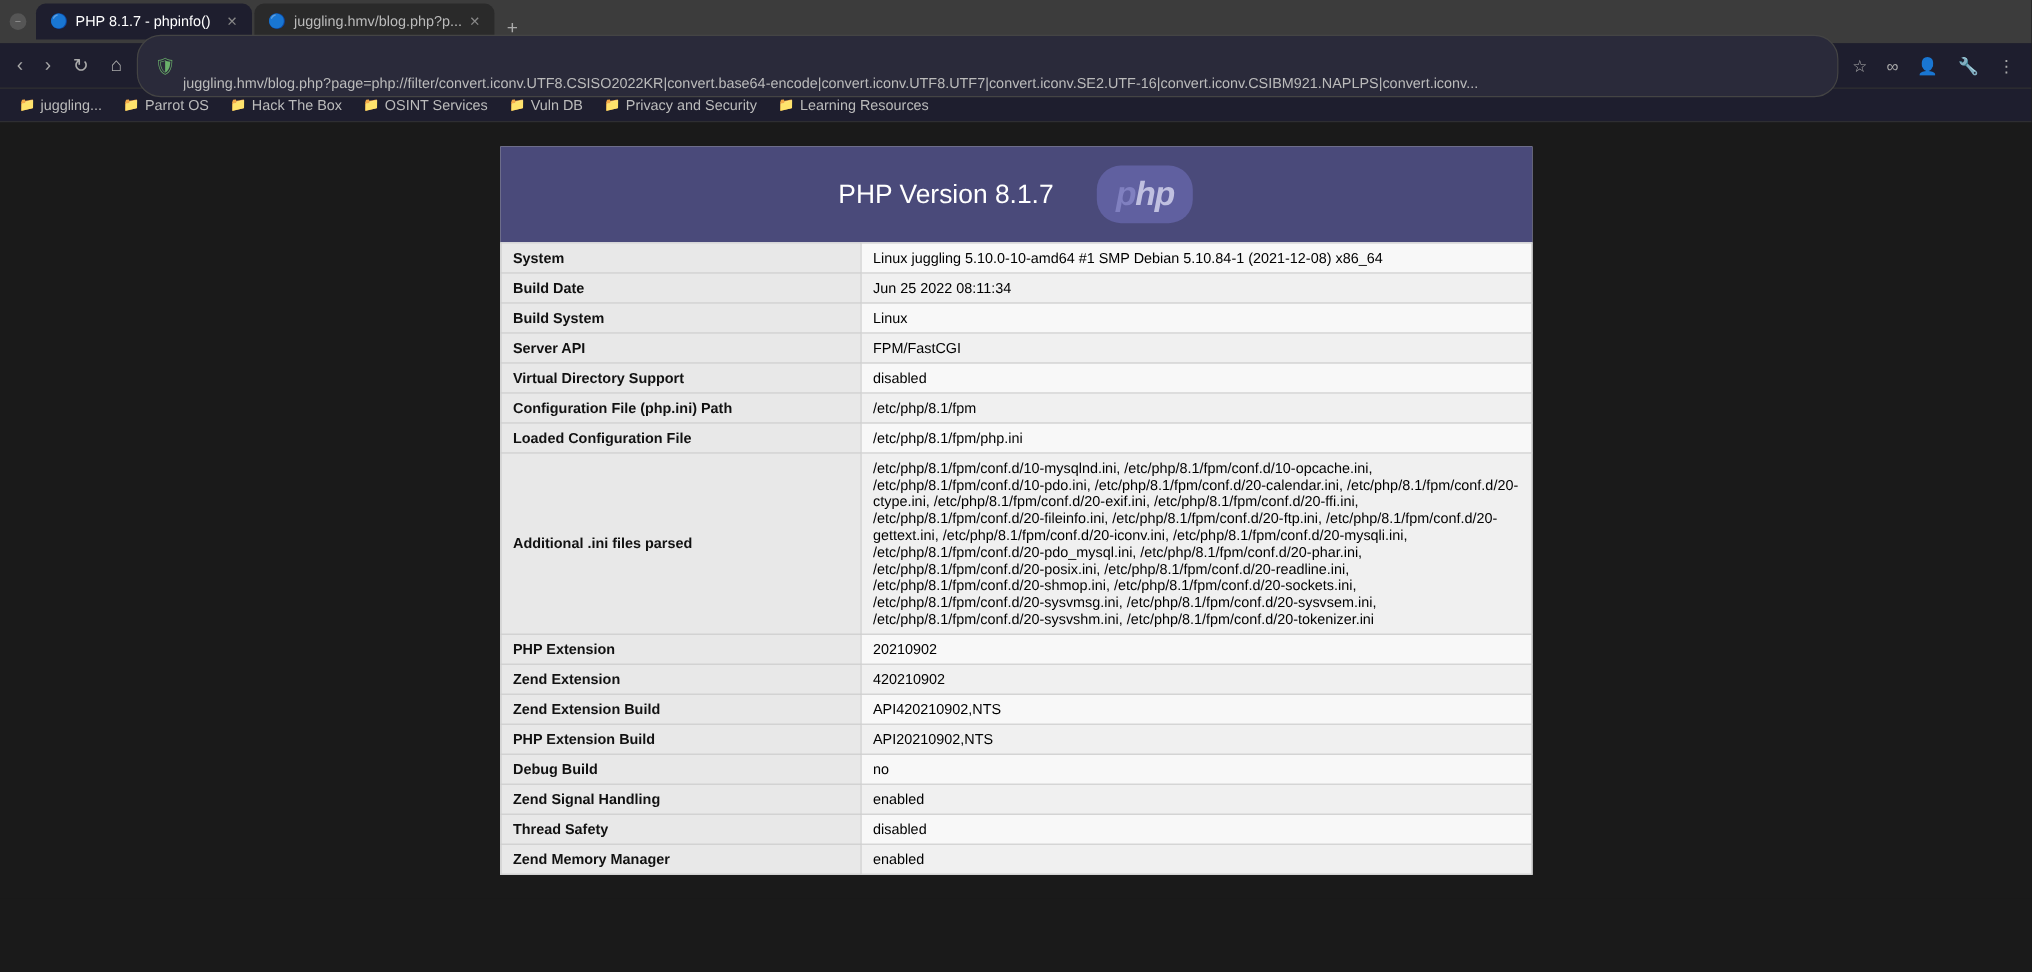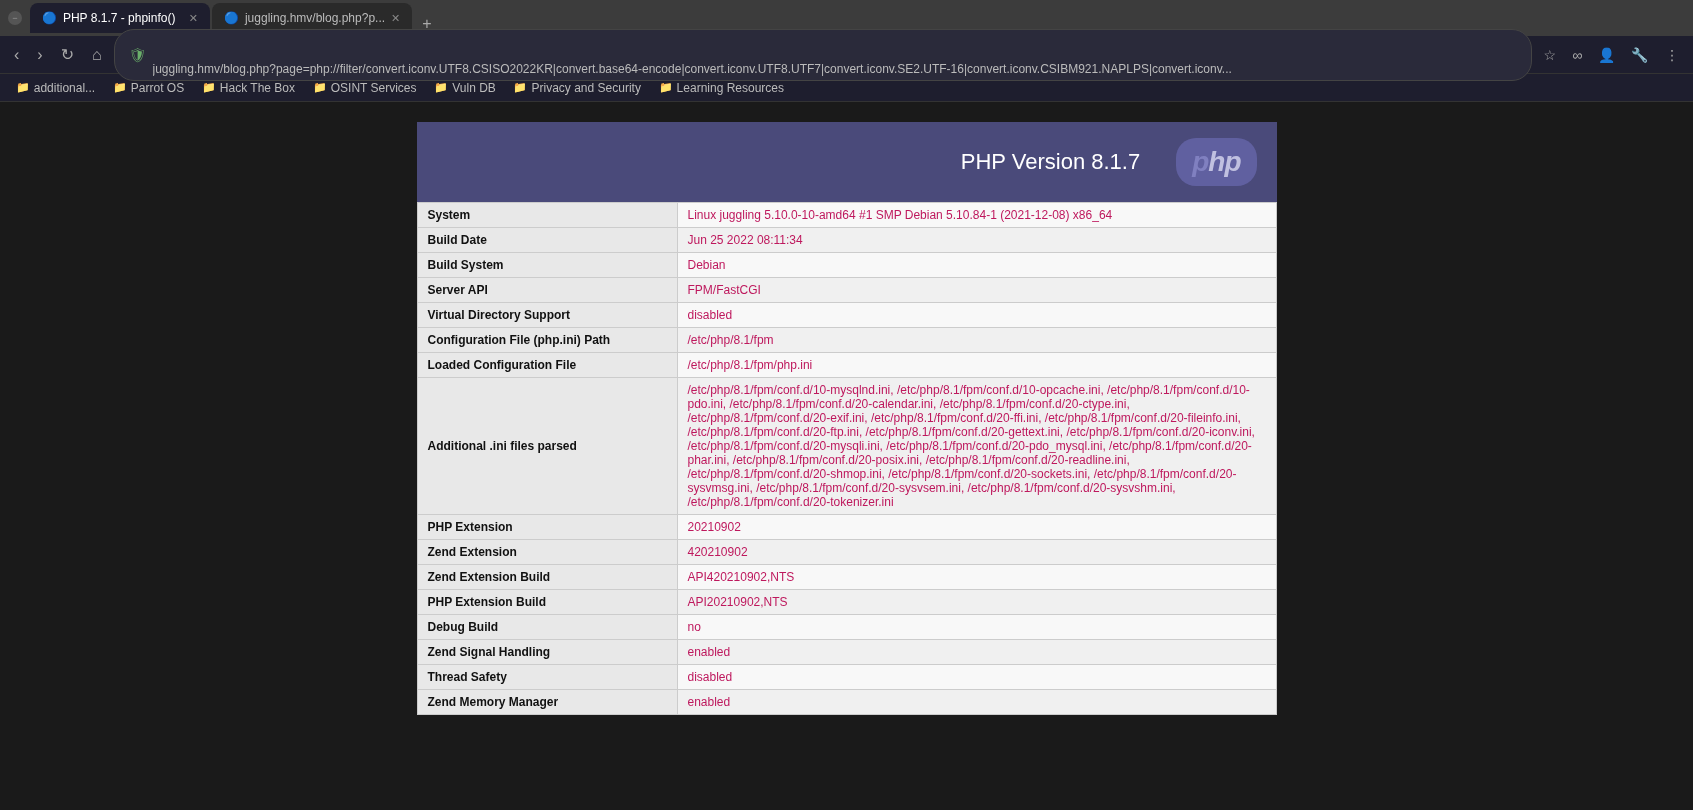--- a/index.html
+++ b/index.html
@@ -30,31 +30,31 @@
     
     .bookmarks-bar { background: #1e1e2e; display: flex; align-items: center; padding: 2px 8px; height: 28px; gap: 2px; border-bottom: 1px solid #333; }
     .bookmark-item { display: flex; align-items: center; gap: 4px; padding: 2px 8px; color: #bbb; font-size: 12px; cursor: pointer; border-radius: 4px; white-space: nowrap; }
     .bookmark-folder-icon { font-size: 11px; }
 
     
     .page-content { background: #1a1a1a; padding: 20px; display: flex; justify-content: center; }
     .phpinfo-container { width: 860px; background: #fff; }
 
     
-    .php-header { background: #4a4a7a; padding: 16px 20px; display: flex; align-items: center; justify-content: flex-end; }
+    .php-header { background: #4a4a7a; padding: 16px 20px; display: flex; align-items: center; justify-content: center; }
     .php-version-title { color: #fff; font-size: 22px; font-weight: normal; }
     .php-logo { background: #6060a0; border-radius: 20px; padding: 8px 16px; display: flex; align-items: center; justify-content: center; margin-left: 36px; }
     .php-logo-text { color: #c0c0e0; font-size: 28px; font-weight: bold; font-style: italic; letter-spacing: -1px; }
     .php-logo-text span { color: #8080c0; }
 
     
     .info-table { width: 100%; border-collapse: collapse; background: #fff; }
     .info-table tr td { padding: 5px 10px; font-size: 12px; color: #333; border: 1px solid #ccc; }
-    .info-table tr td:first-child { background: #e8e8e8; font-weight: bold; width: 260px; color: #111; }
-    .info-table tr td:last-child { background: #f8f8f8; color: #be185d; }
+    .info-table tr td:first-child { background: #e8e8e8; font-weight: bold; width: 300px; color: #111; }
+    .info-table tr td:last-child { background: #f8f8f8; color: #000000; }
     .info-table tr:nth-child(even) td:last-child { background: #f0f0f0; }
   </style>
 </head>
 <body>
 
 <div class="browser-frame">
 
   <div class="title-bar">
     <div class="window-controls">
       <button class="win-btn">−</button>
@@ -88,21 +88,21 @@
       <button class="nav-icon-btn">∞</button>
       <button class="nav-icon-btn">👤</button>
       <button class="nav-icon-btn">🔧</button>
       <button class="nav-icon-btn">⋮</button>
     </div>
   </div>
 
   <div class="bookmarks-bar">
     <div class="bookmark-item">
       <span class="bookmark-folder-icon">📁</span>
-      <span>additional...</span>
+      <span>juggling...</span>
     </div>
     <div class="bookmark-item">
       <span class="bookmark-folder-icon">📁</span>
       <span>Parrot OS</span>
     </div>
     <div class="bookmark-item">
       <span class="bookmark-folder-icon">📁</span>
       <span>Hack The Box</span>
     </div>
     <div class="bookmark-item">
@@ -140,21 +140,21 @@
       <tr>
             <td>System</td>
             <td>Linux juggling 5.10.0-10-amd64 #1 SMP Debian 5.10.84-1 (2021-12-08) x86_64</td>
           </tr>
           <tr>
             <td>Build Date</td>
             <td>Jun 25 2022 08:11:34</td>
           </tr>
           <tr>
             <td>Build System</td>
-            <td>Debian</td>
+            <td>Linux</td>
           </tr>
           <tr>
             <td>Server API</td>
             <td>FPM/FastCGI</td>
           </tr>
           <tr>
             <td>Virtual Directory Support</td>
             <td>disabled</td>
           </tr>
           <tr>

